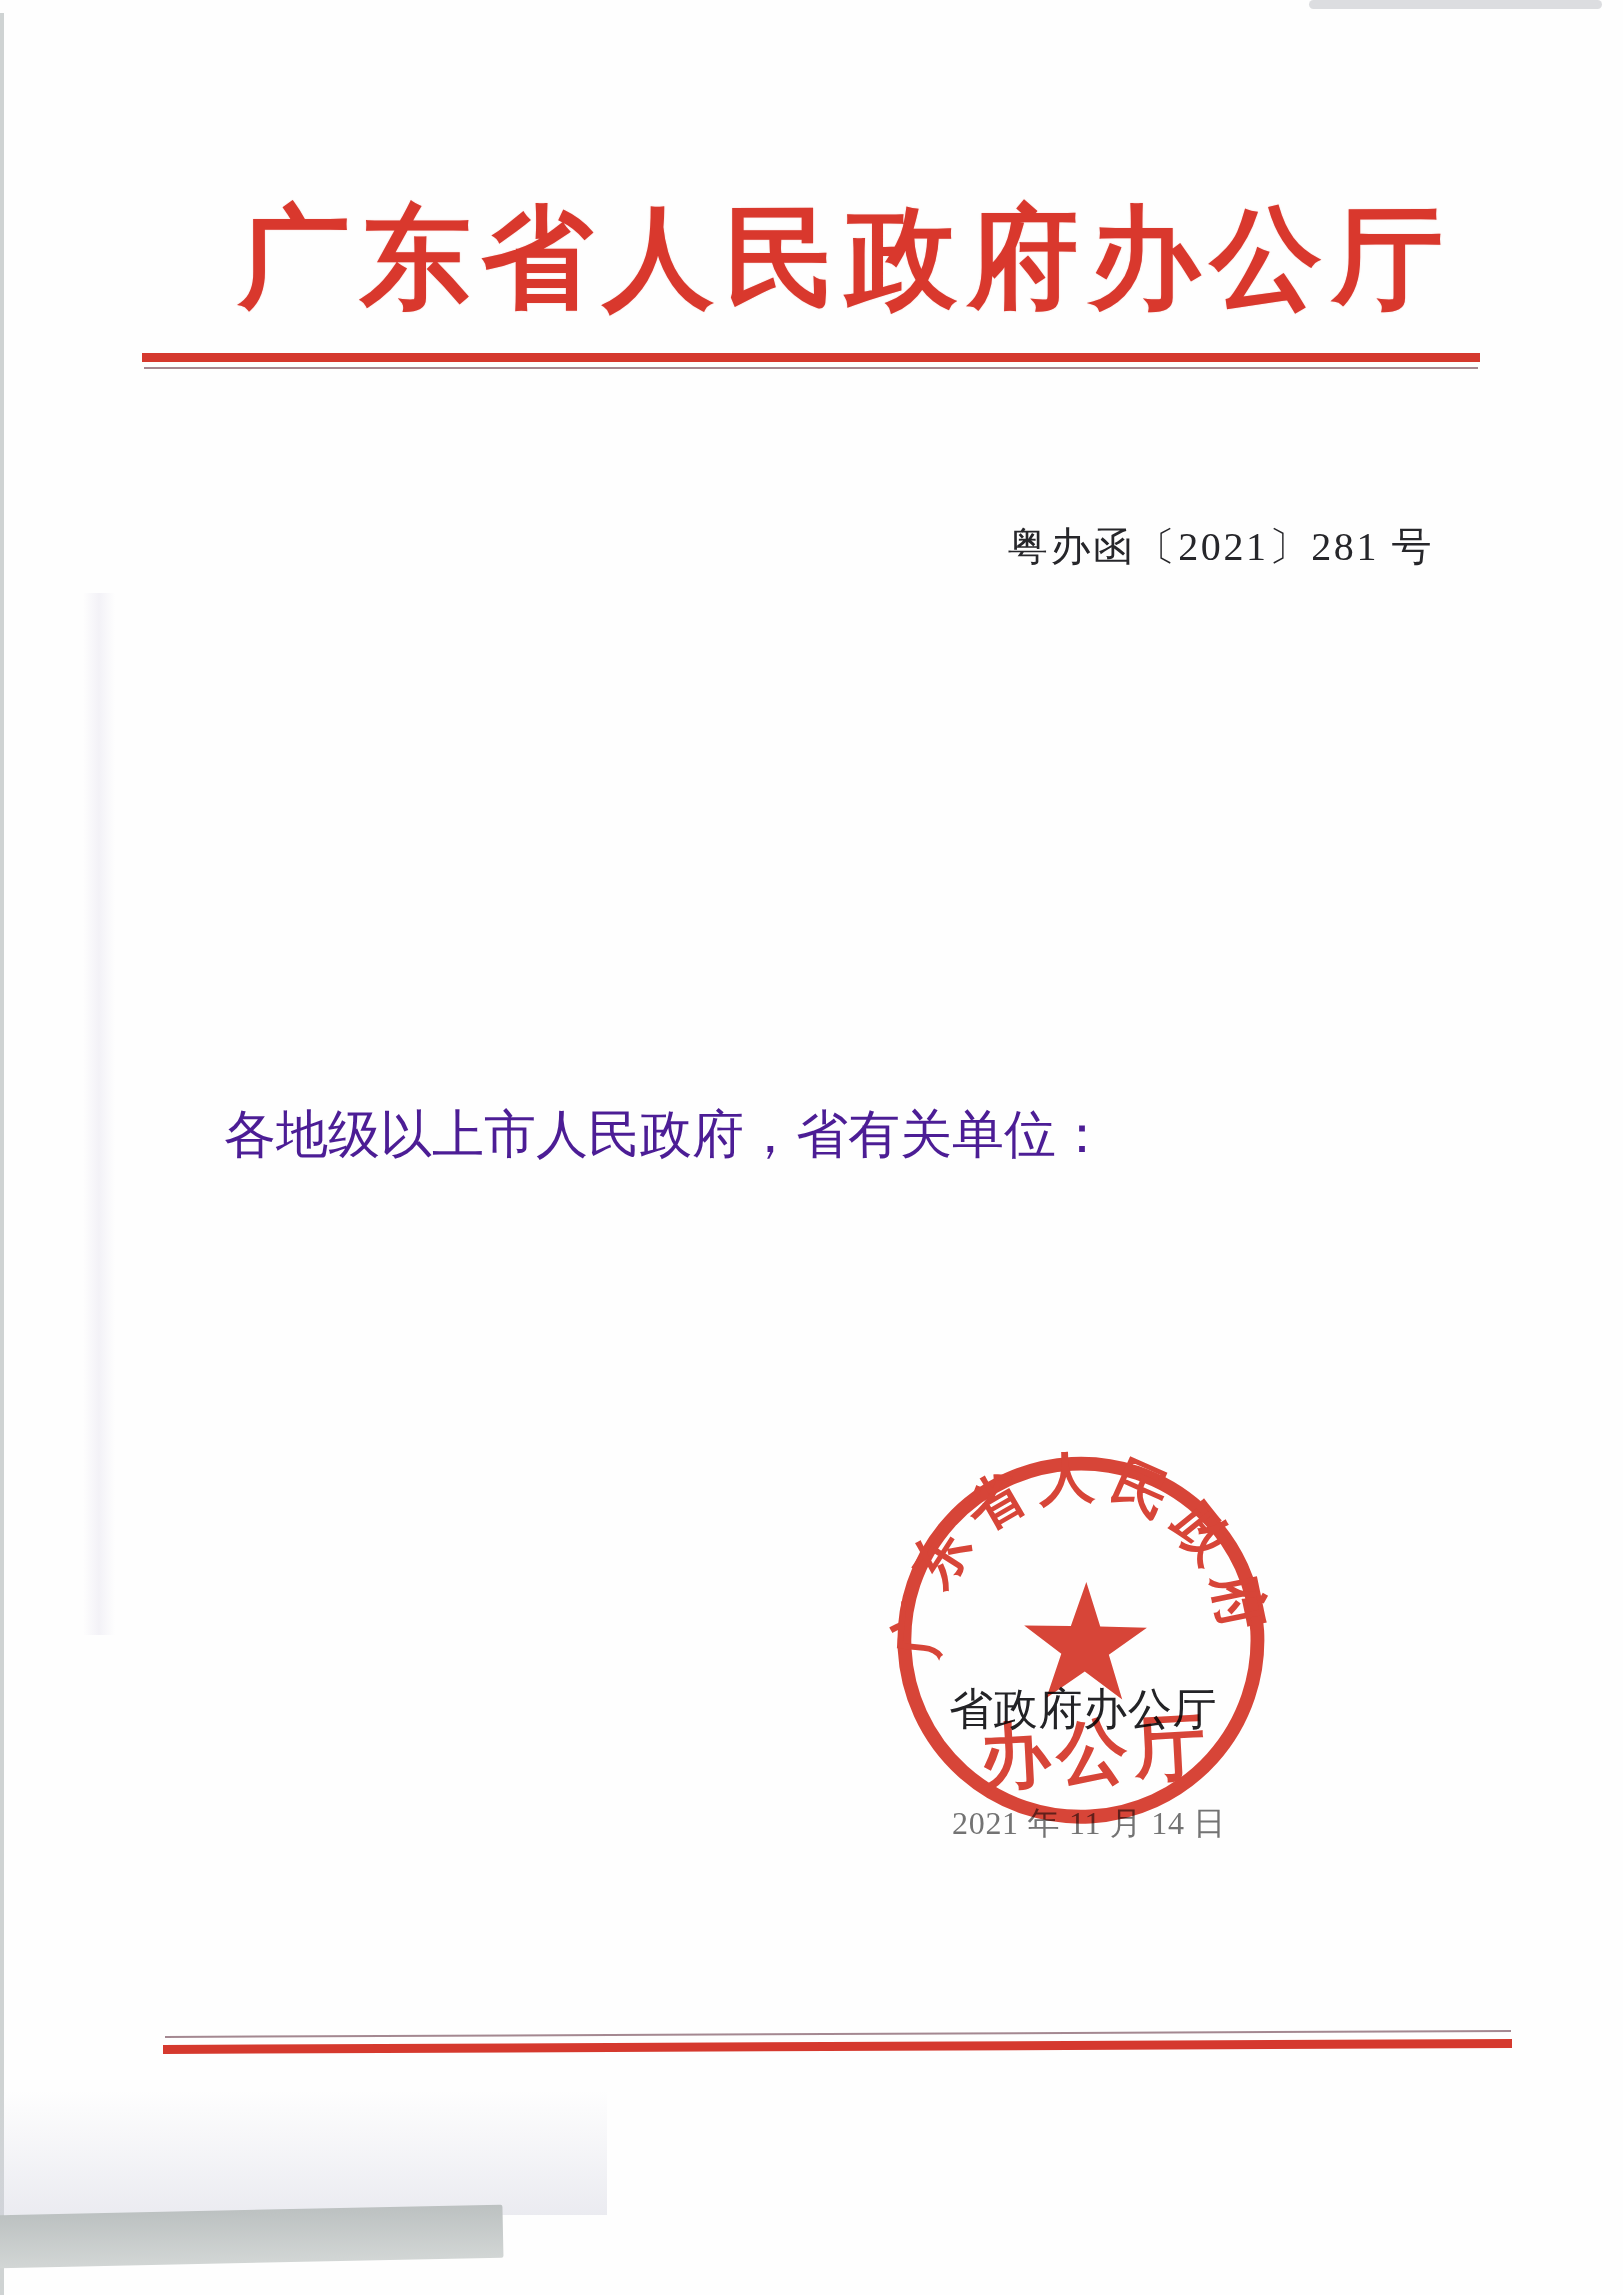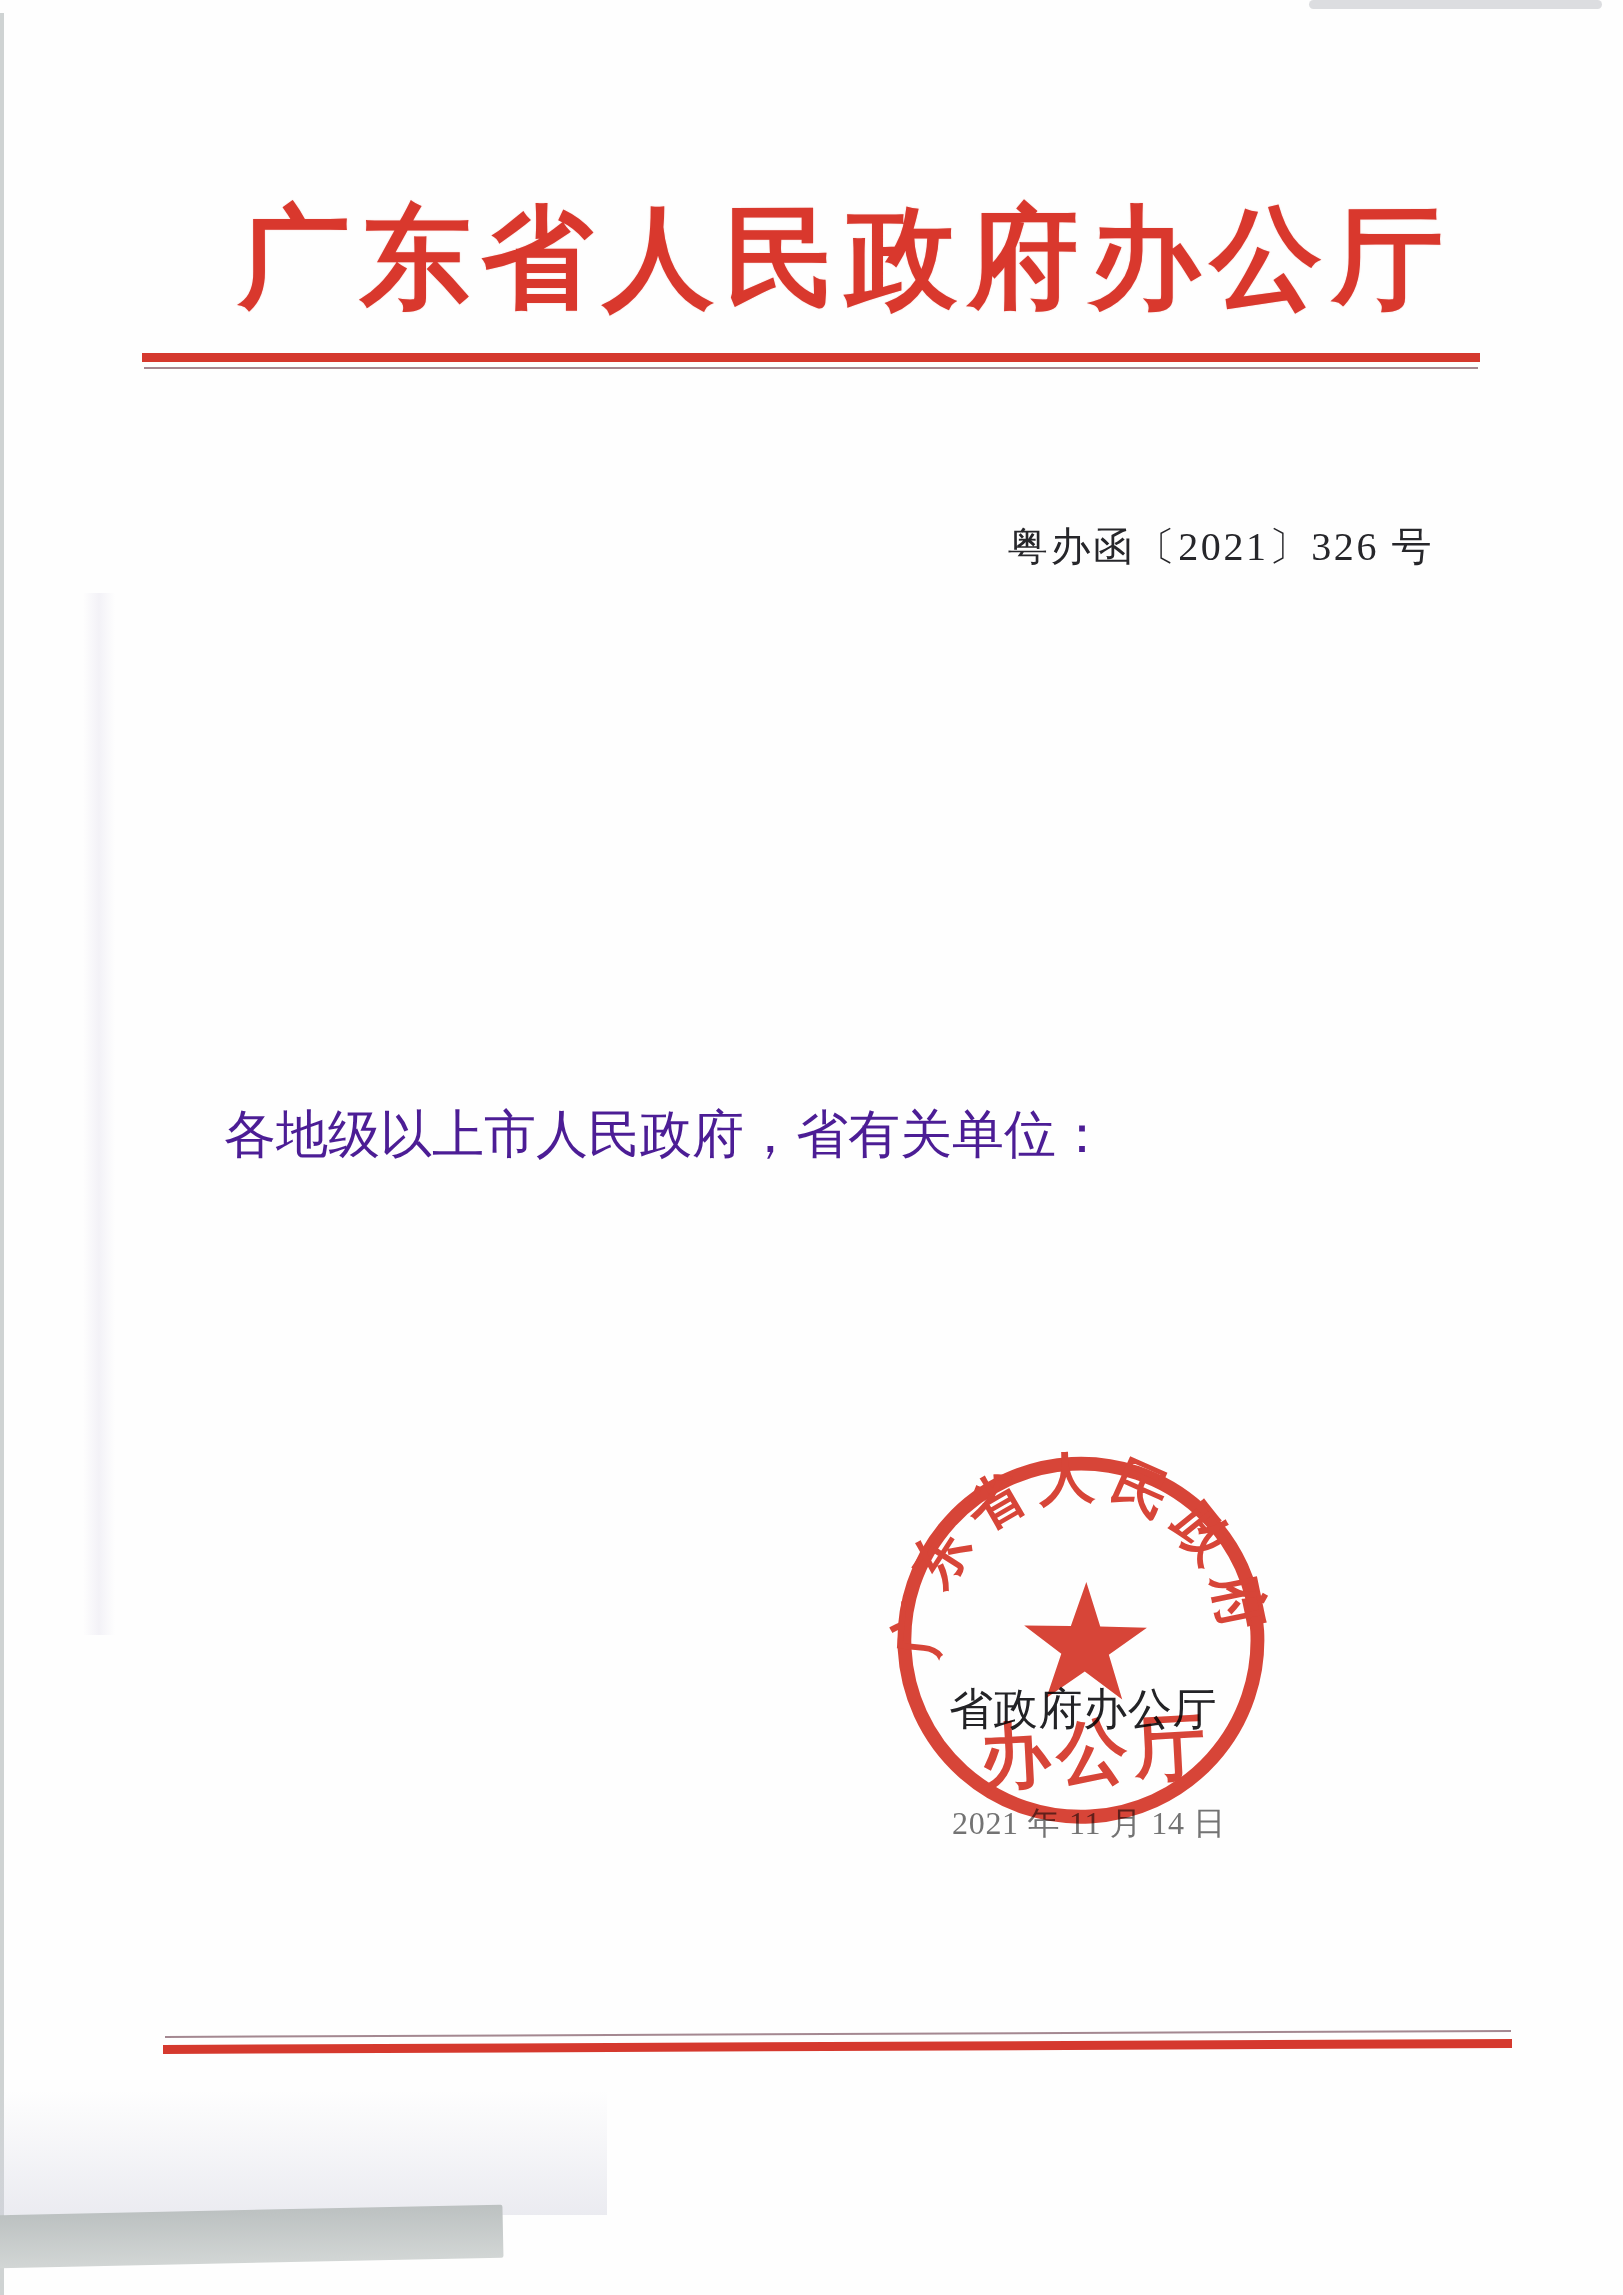--- a/index.html
+++ b/index.html
@@ -128,21 +128,21 @@
 </style>
 </head>
 <body>
 
 <div class="page">
 
   <div class="letterhead">广东省人民政府办公厅</div>
   <div class="rule rule-top-thick"></div>
   <div class="rule rule-top-thin"></div>
 
-  <div class="doc-number">粤办函〔2021〕326 号</div>
+  <div class="doc-number">粤办函〔2021〕281 号</div>
 
 
   <div class="salutation">各地级以上市人民政府，省有关单位：</div>
 
   <svg class="seal-svg" viewBox="0 0 630 630" xmlns="http://www.w3.org/2000/svg">
     <g transform="rotate(-3 305 313)">
       <circle cx="305" cy="313" r="268" fill="none" stroke="#d6392b" stroke-width="21"></circle>
       <path id="sealArc" d="M 88.2 335.8 A 218 218 0 1 1 521.8 335.8" fill="none"></path>
       <text font-size="85" fill="#d6392b" letter-spacing="18" font-family="Liberation Serif, DejaVu Serif, serif" font-weight="600">
         <textPath href="#sealArc" startOffset="50%" text-anchor="middle">广东省人民政府</textPath>

